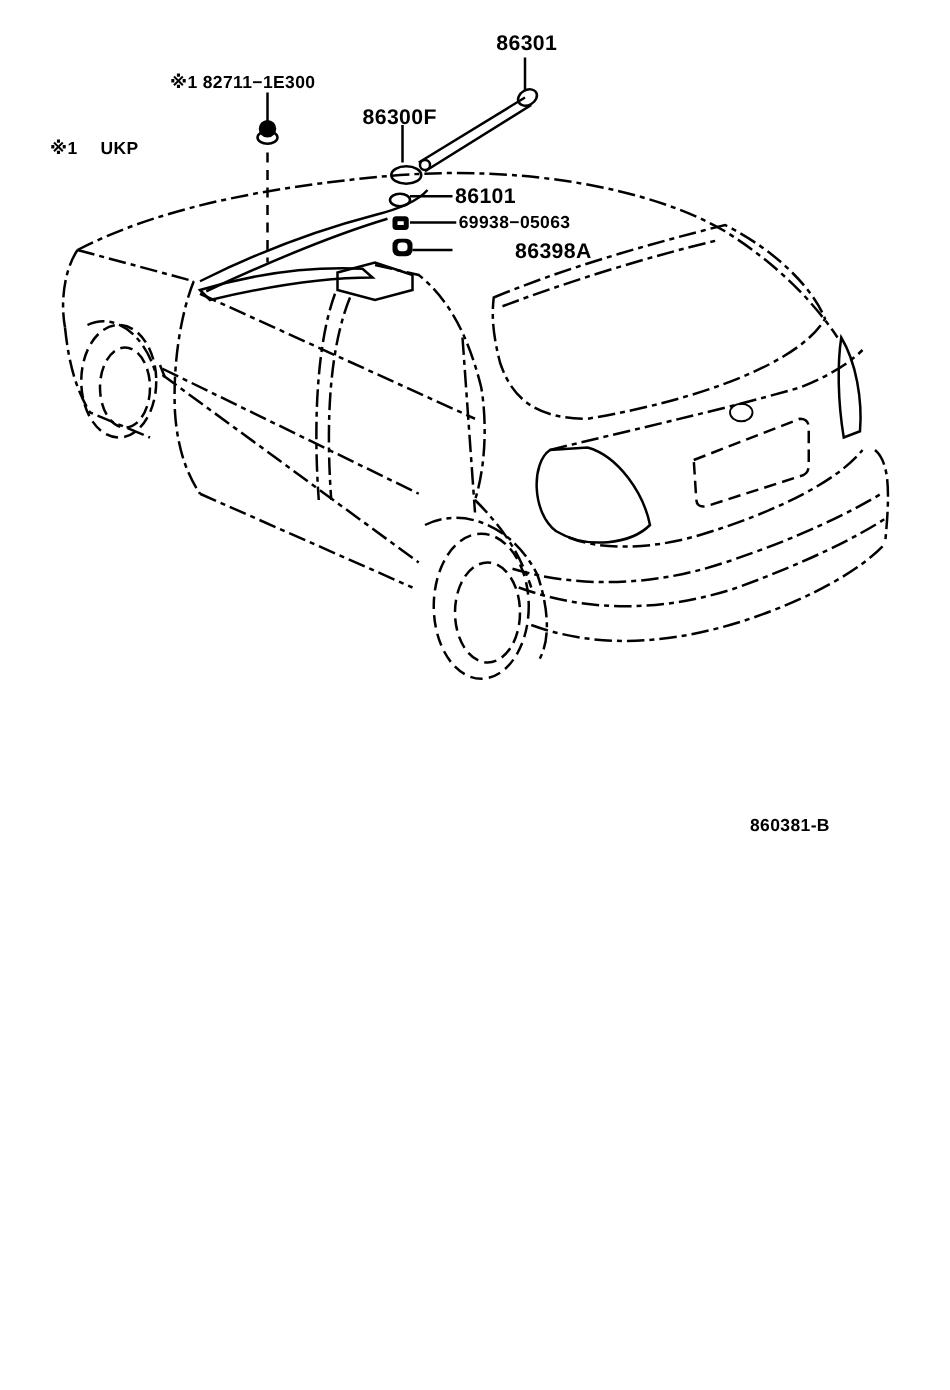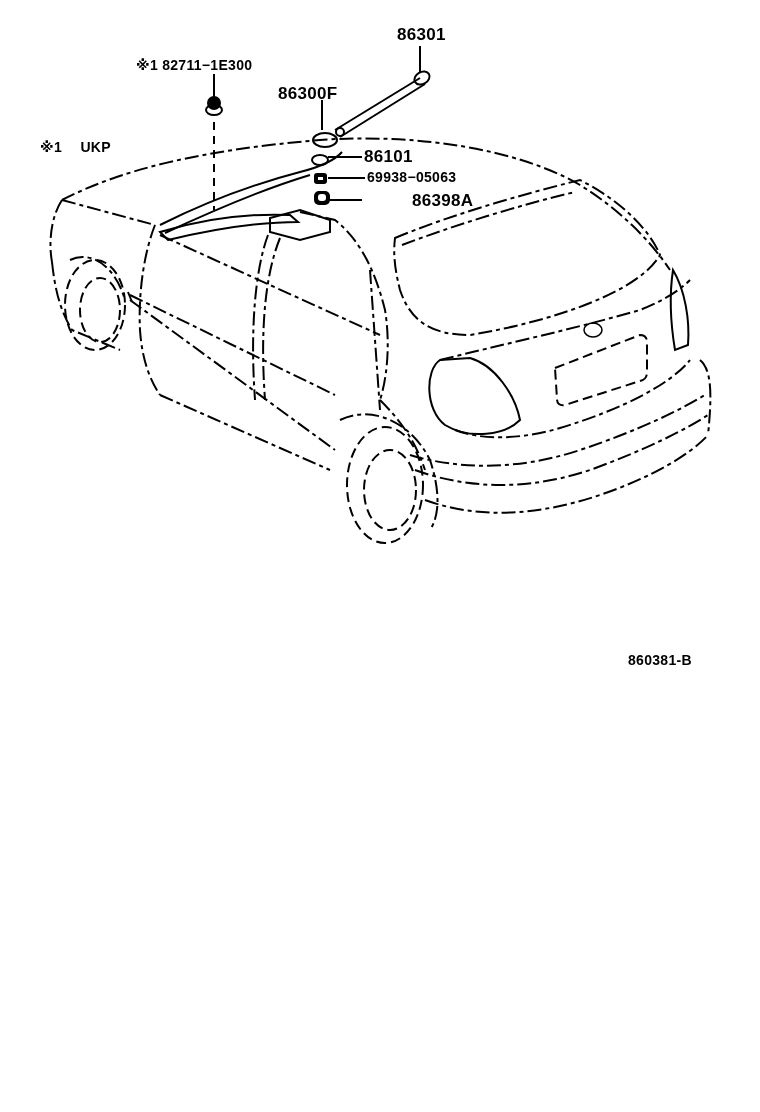--- a/index.html
+++ b/index.html
@@ -103,25 +103,25 @@
     <line x1="214" y1="74" x2="214" y2="98" stroke="#000" stroke-width="2"></line>
     <line x1="214" y1="122" x2="214" y2="210" stroke="#000" stroke-width="2" stroke-dasharray="8 6"></line>
     <line x1="328" y1="157" x2="362" y2="157" stroke="#000" stroke-width="2"></line>
     <line x1="328" y1="178" x2="365" y2="178" stroke="#000" stroke-width="2"></line>
     <line x1="330" y1="200" x2="362" y2="200" stroke="#000" stroke-width="2"></line>
   </svg>
 
   
   <div class="lbl big" style="left:397px; top:26px;">86301</div>
   <div class="lbl mid" style="left:136px; top:58px;">※1  82711−1E300</div>
-  <div class="lbl big" style="left:278px; top:85px;">86300F</div>
+  <div class="lbl big" style="left:290px; top:85px;">86300F</div>
   <div class="lbl big" style="left:364px; top:148px;">86101</div>
   <div class="lbl mid" style="left:367px; top:170px;">69938−05063</div>
   <div class="lbl big" style="left:364px; top:192px;margin-left:48px;">86398A</div>
 
-  <div class="lbl mid" style="left:40px; top:111px;margin-top:29px;">
+  <div class="lbl mid" style="left:40px; top:111px;">
     <span>※1</span>
     <span style="display:inline-block; width:10px;"></span>
     <span>UKP</span>
   </div>
 
-  <div class="lbl mid" style="left:628px; top:653px;">860381-B</div>
+  <div class="lbl mid" style="left:600px; top:653px;">860381-B</div>
 </div>
 
 </body></html>

